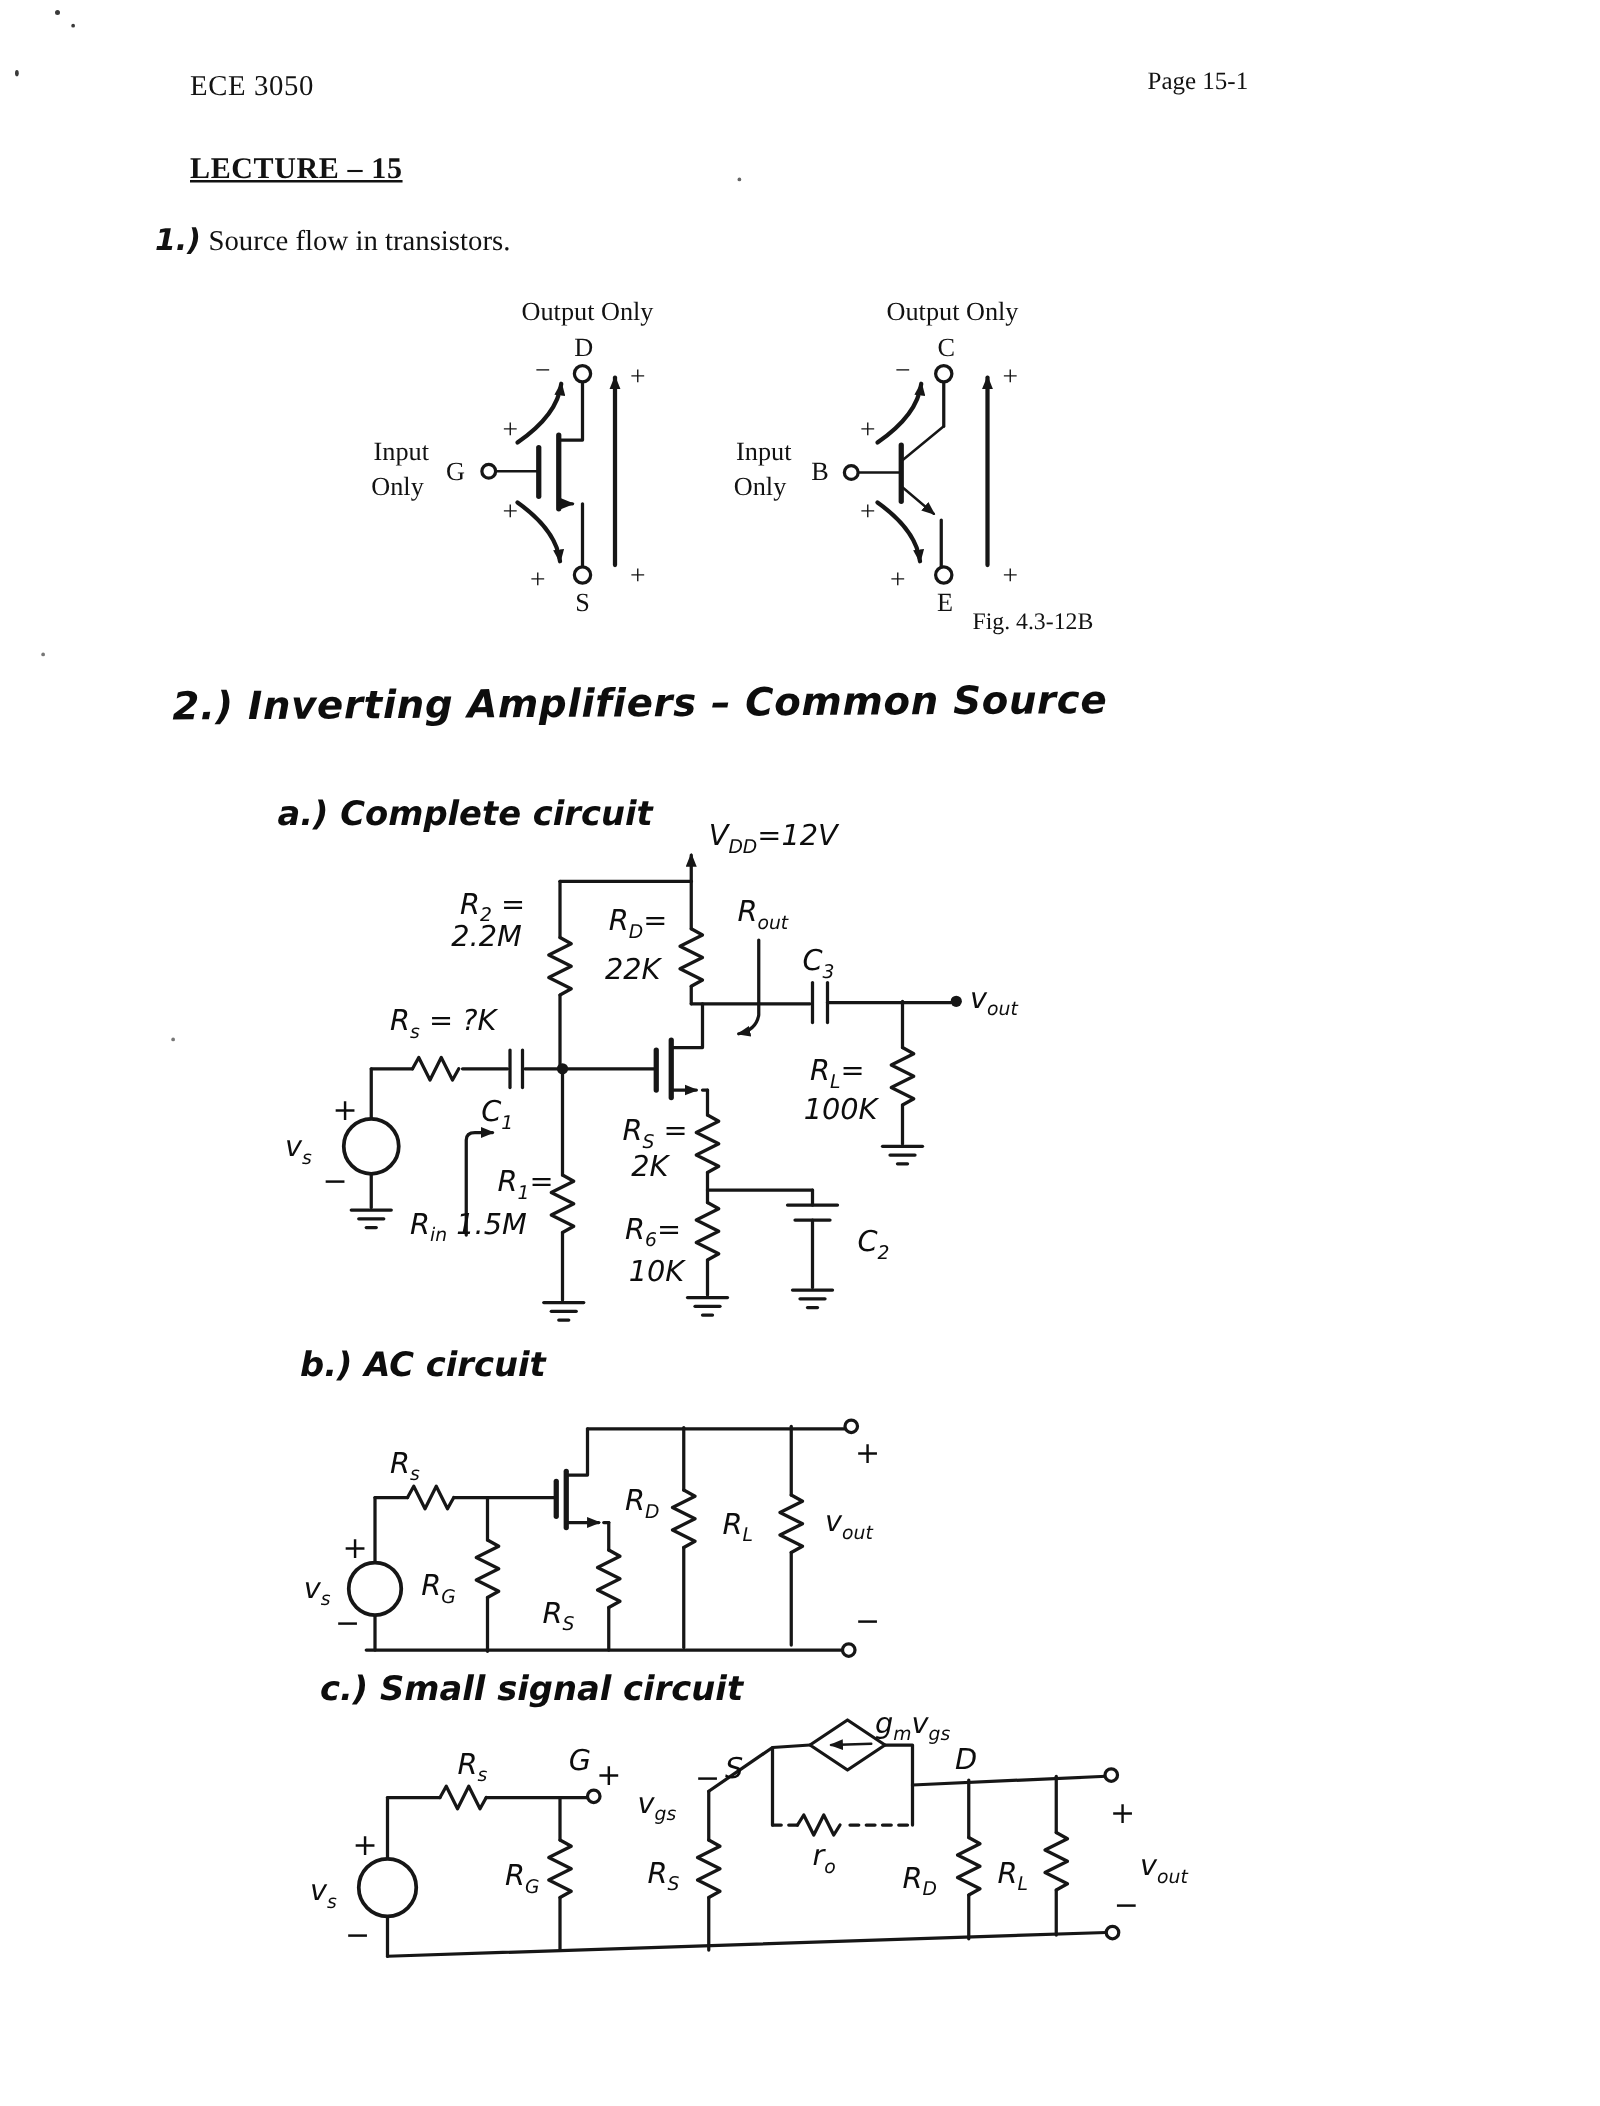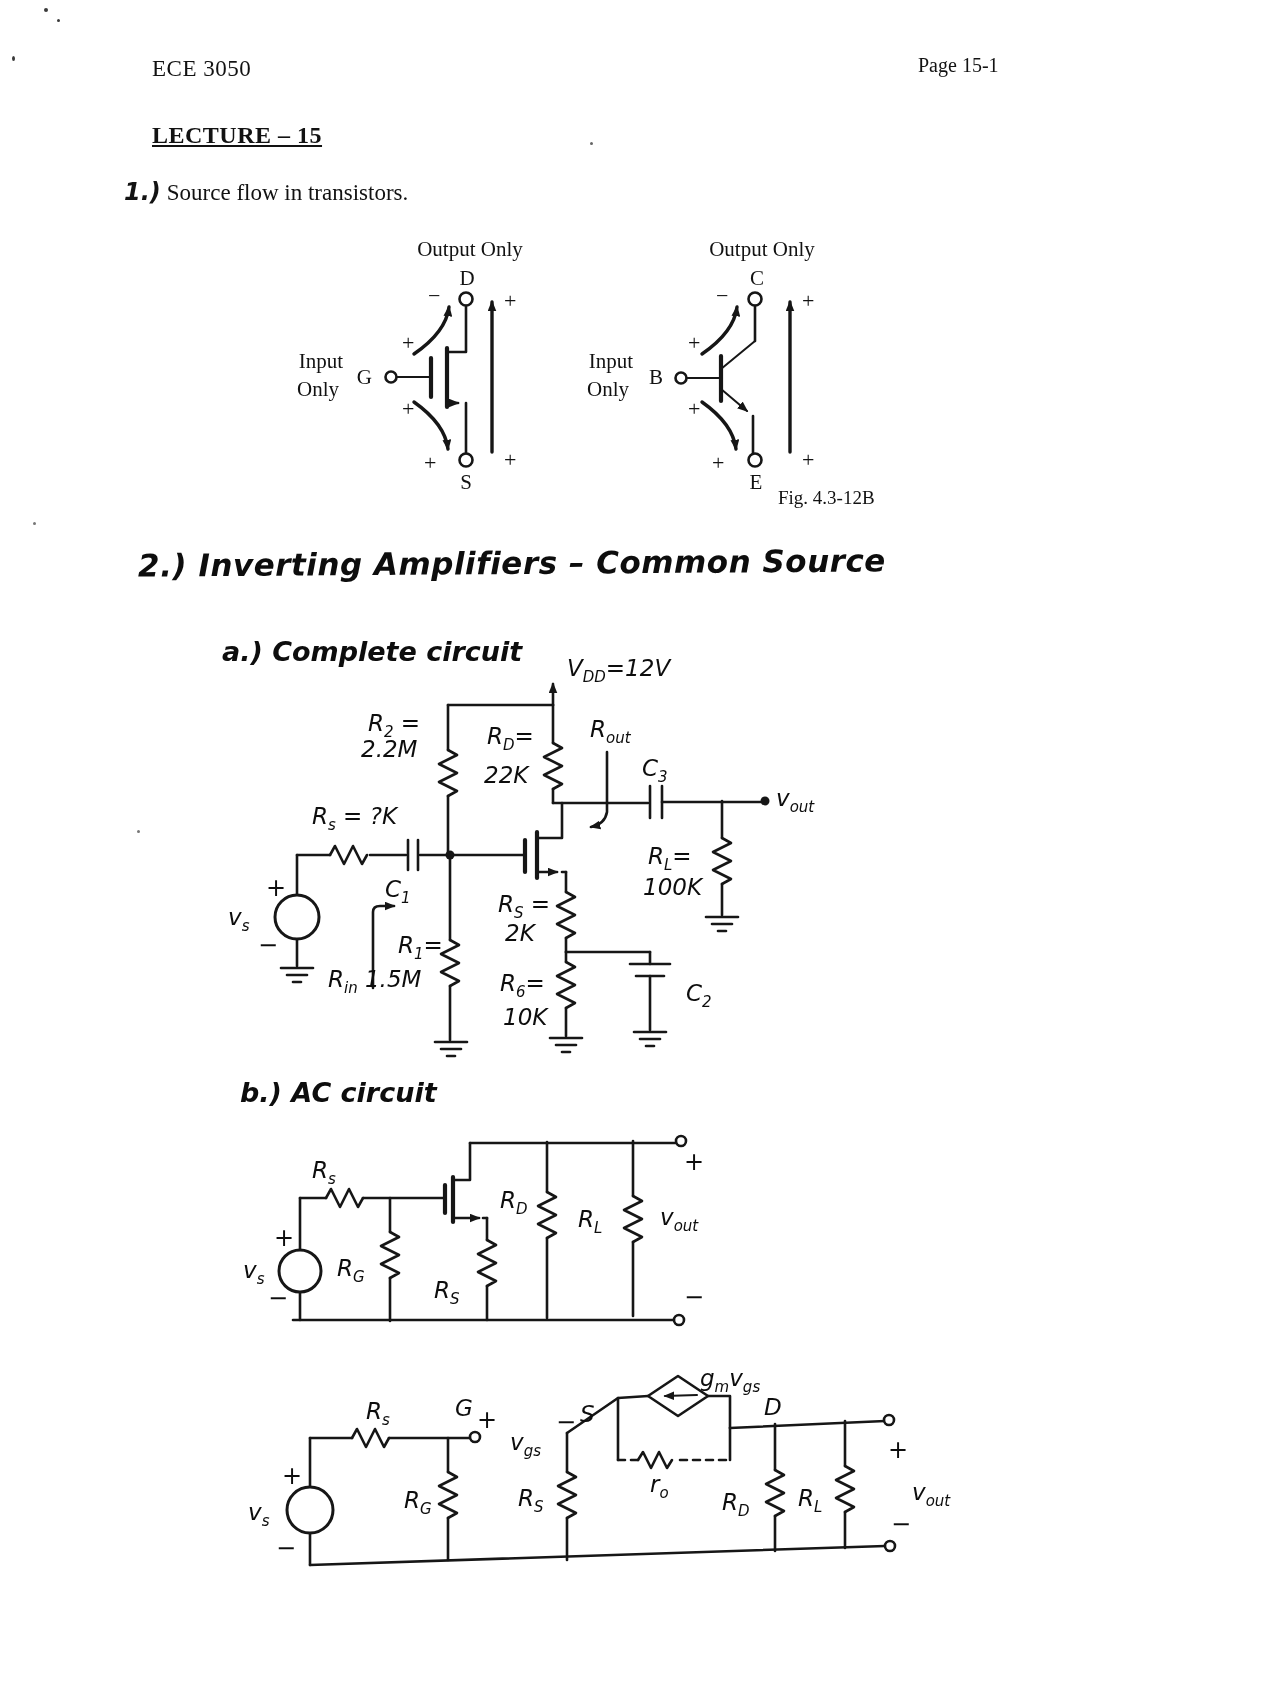--- a/index.html
+++ b/index.html
@@ -263,20 +263,21 @@
     <text class="hwl" x="500" y="1208"><tspan>R</tspan><tspan class="sub" dy="6">D</tspan></text>
     <text class="hwl" x="578" y="1227"><tspan>R</tspan><tspan class="sub" dy="6">L</tspan></text>
     <text class="hwl" x="243" y="1278"><tspan>v</tspan><tspan class="sub" dy="6">s</tspan></text>
     <text class="hwl" x="660" y="1225"><tspan>v</tspan><tspan class="sub" dy="6">out</tspan></text>
     <text class="sgn" x="274" y="1246">+</text>
     <text class="sgn" x="268" y="1306">−</text>
     <text class="sgn" x="684" y="1170">+</text>
     <text class="sgn" x="684" y="1305">−</text>
   </svg>
 
+  <div class="abs hw hc">c.) Small signal circuit</div>
 
   <svg style="left:230px;top:1368px;" width="750" height="212" viewBox="230 1368 750 212">
     <g>
       <path class="wire" d="M310,1438 H352"></path>
         <path class="wire" d="M389,1438 H470"></path>
       <path class="wire" d="M448,1438 V1472"></path>
         <path class="wire" d="M448,1518 V1560"></path>
       <path class="wire" d="M567,1433 V1472"></path>
         <path class="wire" d="M567,1518 V1560"></path>
       <path class="wire" d="M567,1433 L618,1398 L648,1396"></path>

